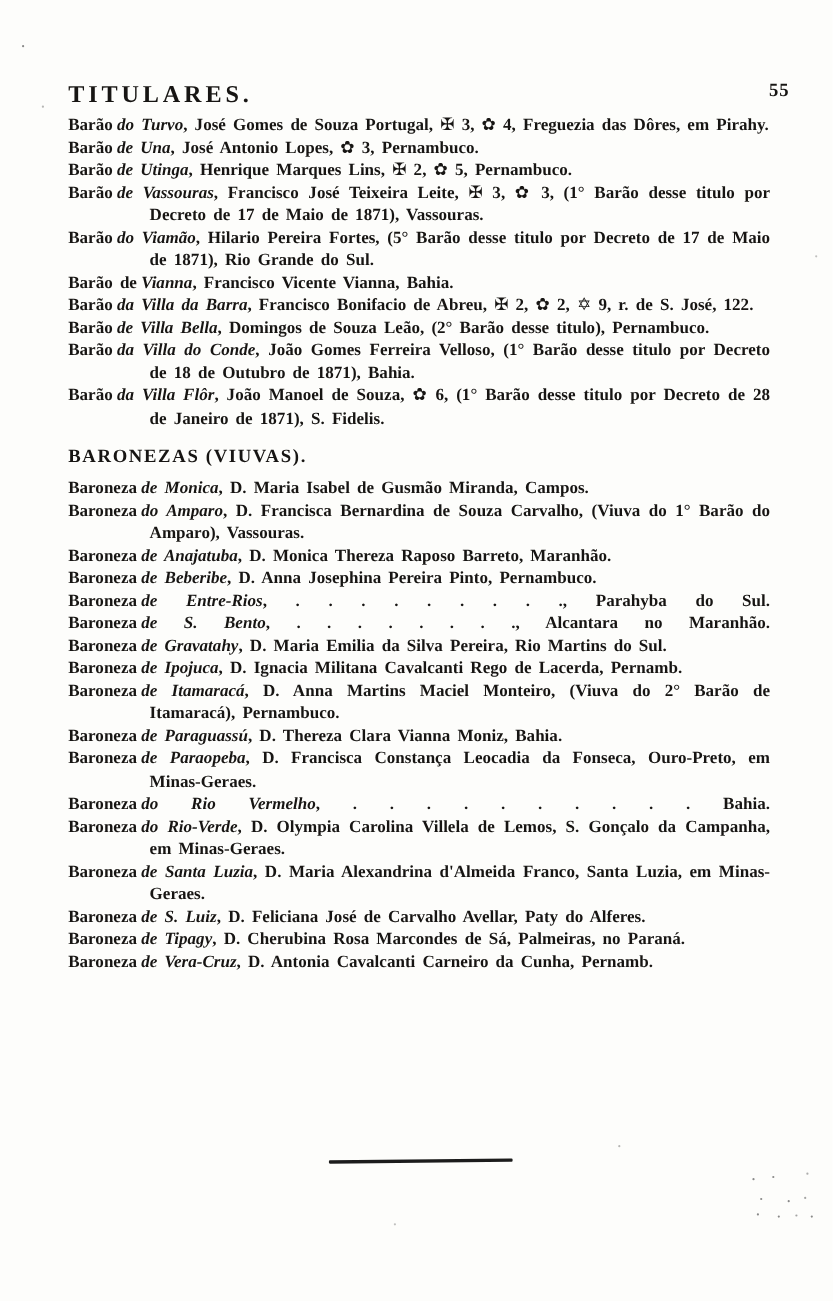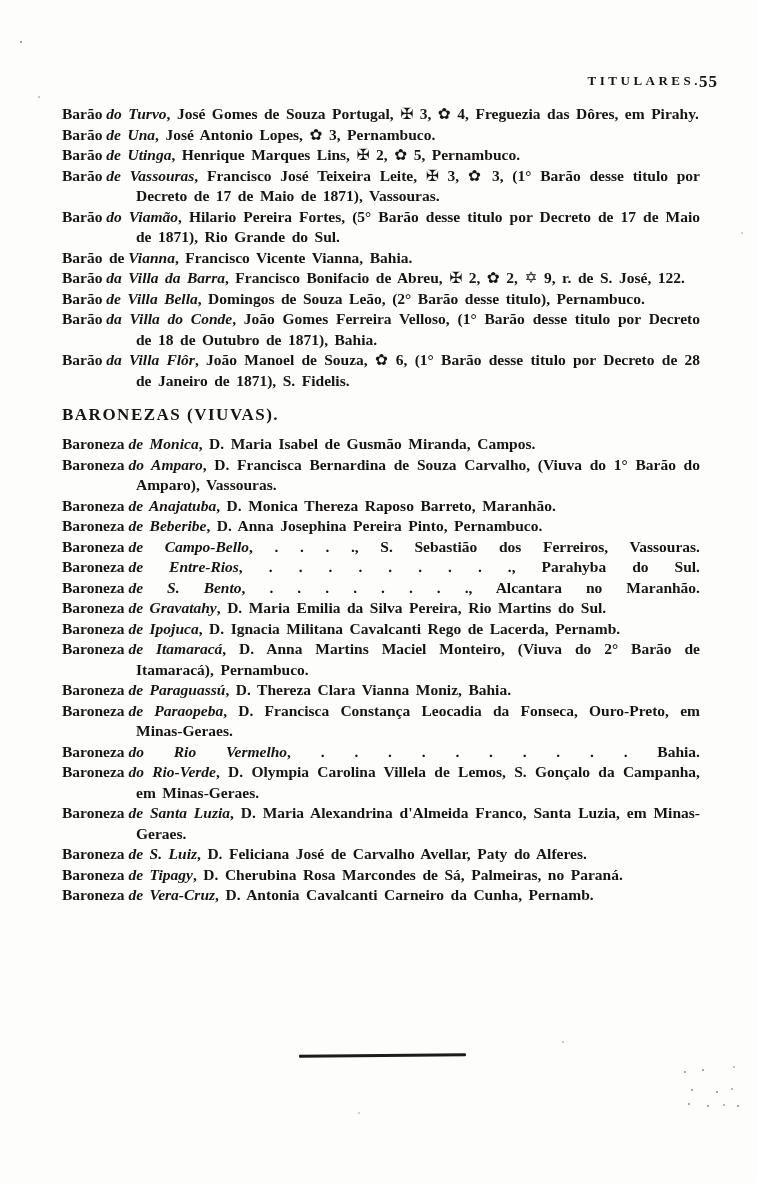--- a/index.html
+++ b/index.html
@@ -4,22 +4,22 @@
 <style>
   html,body { margin:0; padding:0; background:#ffffff; }
   .page {
     position:relative; width:757px; height:1183px;
     background:#fdfdfb; overflow:hidden;
     font-family:"Liberation Serif","DejaVu Serif",serif;
     color:#171513;
   }
   .running-head { position:absolute; top:73px; left:62px; right:39px; height:22px; }
   .running-title {
-    position:absolute; left:0; right:17px; text-align:right;
-    font-weight:bold; font-size:13px; letter-spacing:3.5px;
+    position:absolute; left:0; right:3px; text-align:left;
+    font-weight:bold; font-size:22px; letter-spacing:3.5px;
   }
   .page-number { position:absolute; right:0; top:-1px; font-weight:bold; font-size:17px; letter-spacing:1px; }
   .content { position:absolute; top:104px; left:62px; width:638px; }
   .entry {
     margin:0; padding-left:74px; text-indent:-74px;
     font-size:15.5px; line-height:20.5px; font-weight:bold;
     text-align:justify; word-spacing:0.17em;
     font-family:"Liberation Serif","DejaVu Serif","DejaVu Sans",serif;
   }
   .entry .t { font-style:italic; margin-left:0.25em; }
@@ -53,21 +53,20 @@
       <p class="entry"><span class="p">Barão de</span><span class="t">Vianna</span><span class="r">, Francisco Vicente Vianna, Bahia.</span></p>
       <p class="entry"><span class="p">Barão</span><span class="t">da Villa da Barra</span><span class="r">, Francisco Bonifacio de Abreu, ✠ 2, ✿ 2, ✡ 9, r. de S. José, 122.</span></p>
       <p class="entry"><span class="p">Barão</span><span class="t">de Villa Bella</span><span class="r">, Domingos de Souza Leão, (2° Barão desse titulo), Pernambuco.</span></p>
       <p class="entry"><span class="p">Barão</span><span class="t">da Villa do Conde</span><span class="r">, João Gomes Ferreira Velloso, (1° Barão desse titulo por Decreto de 18 de Outubro de 1871), Bahia.</span></p>
       <p class="entry"><span class="p">Barão</span><span class="t">da Villa Flôr</span><span class="r">, João Manoel de Souza, ✿ 6, (1° Barão desse titulo por Decreto de 28 de Janeiro de 1871), S. Fidelis.</span></p>
       <h2 class="section-heading">BARONEZAS (VIUVAS).</h2>
       <p class="entry"><span class="p">Baroneza</span><span class="t">de Monica</span><span class="r">, D. Maria Isabel de Gusmão Miranda, Campos.</span></p>
       <p class="entry"><span class="p">Baroneza</span><span class="t">do Amparo</span><span class="r">, D. Francisca Bernardina de Souza Carvalho, (Viuva do 1° Barão do Amparo), Vassouras.</span></p>
       <p class="entry"><span class="p">Baroneza</span><span class="t">de Anajatuba</span><span class="r">, D. Monica Thereza Raposo Barreto, Maranhão.</span></p>
       <p class="entry"><span class="p">Baroneza</span><span class="t">de Beberibe</span><span class="r">, D. Anna Josephina Pereira Pinto, Pernambuco.</span></p>
-      <p class="entry fill"><span class="p">Baroneza</span><span class="t">de Campo-Bello</span><span class="r">, . . . ., S. Sebastião dos Ferreiros, Vassouras.</span></p>
       <p class="entry fill"><span class="p">Baroneza</span><span class="t">de Entre-Rios</span><span class="r">, . . . . . . . . ., Parahyba do Sul.</span></p>
       <p class="entry fill"><span class="p">Baroneza</span><span class="t">de S. Bento</span><span class="r">, . . . . . . . ., Alcantara no Maranhão.</span></p>
       <p class="entry"><span class="p">Baroneza</span><span class="t">de Gravatahy</span><span class="r">, D. Maria Emilia da Silva Pereira, Rio Martins do Sul.</span></p>
       <p class="entry"><span class="p">Baroneza</span><span class="t">de Ipojuca</span><span class="r">, D. Ignacia Militana Cavalcanti Rego de Lacerda, Pernamb.</span></p>
       <p class="entry"><span class="p">Baroneza</span><span class="t">de Itamaracá</span><span class="r">, D. Anna Martins Maciel Monteiro, (Viuva do 2° Barão de Itamaracá), Pernambuco.</span></p>
       <p class="entry"><span class="p">Baroneza</span><span class="t">de Paraguassú</span><span class="r">, D. Thereza Clara Vianna Moniz, Bahia.</span></p>
       <p class="entry"><span class="p">Baroneza</span><span class="t">de Paraopeba</span><span class="r">, D. Francisca Constança Leocadia da Fonseca, Ouro-Preto, em Minas-Geraes.</span></p>
       <p class="entry fill"><span class="p">Baroneza</span><span class="t">do Rio Vermelho</span><span class="r">, . . . . . . . . . .  Bahia.</span></p>
       <p class="entry"><span class="p">Baroneza</span><span class="t">do Rio-Verde</span><span class="r">, D. Olympia Carolina Villela de Lemos, S. Gonçalo da Campanha, em Minas-Geraes.</span></p>
       <p class="entry"><span class="p">Baroneza</span><span class="t">de Santa Luzia</span><span class="r">, D. Maria Alexandrina d'Almeida Franco, Santa Luzia, em Minas-Geraes.</span></p>

